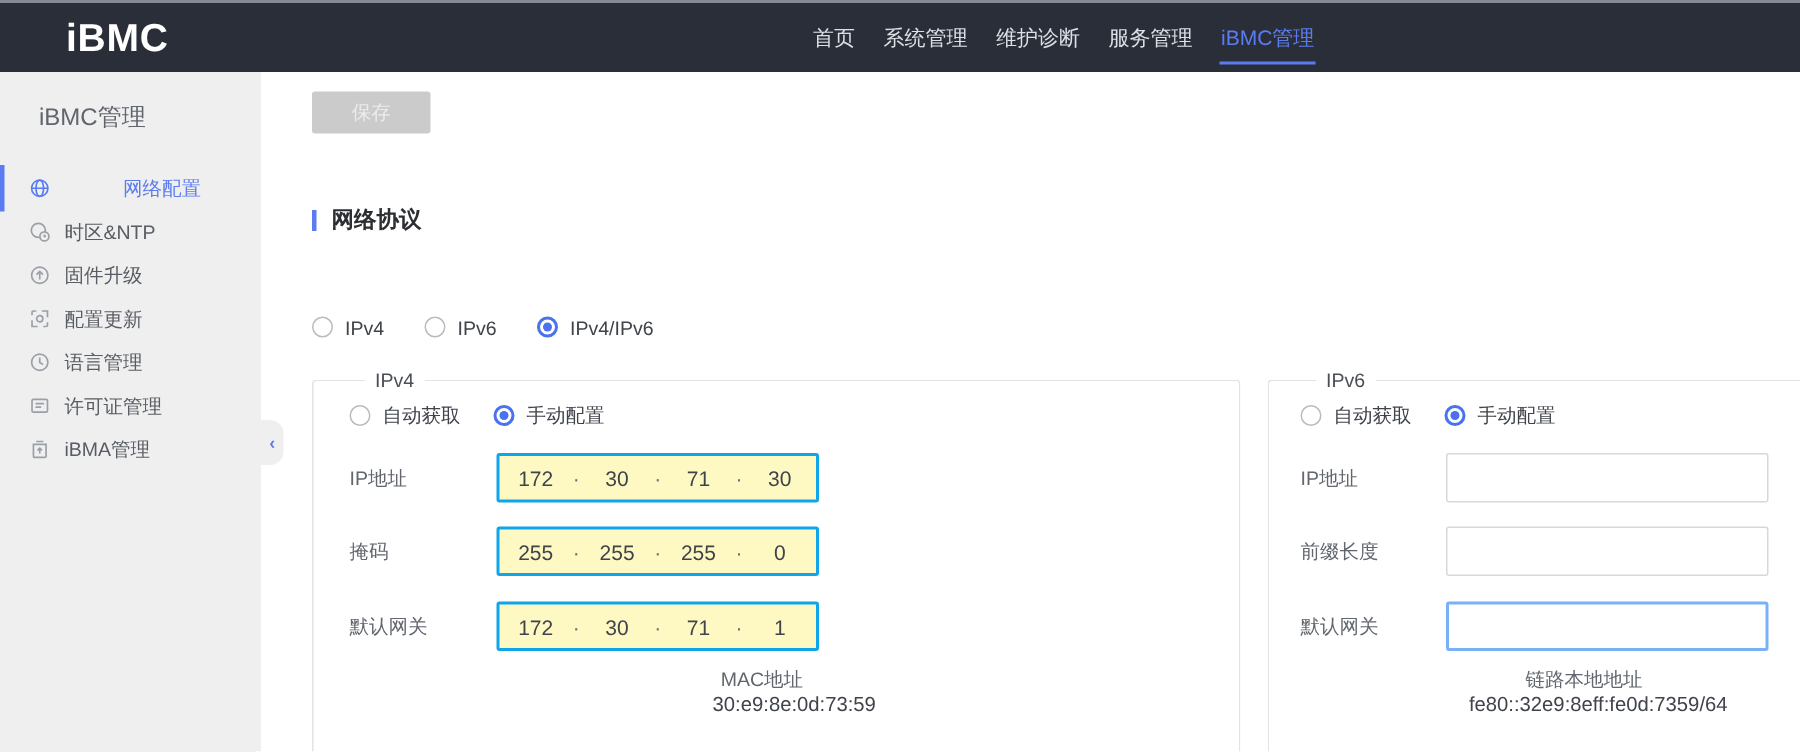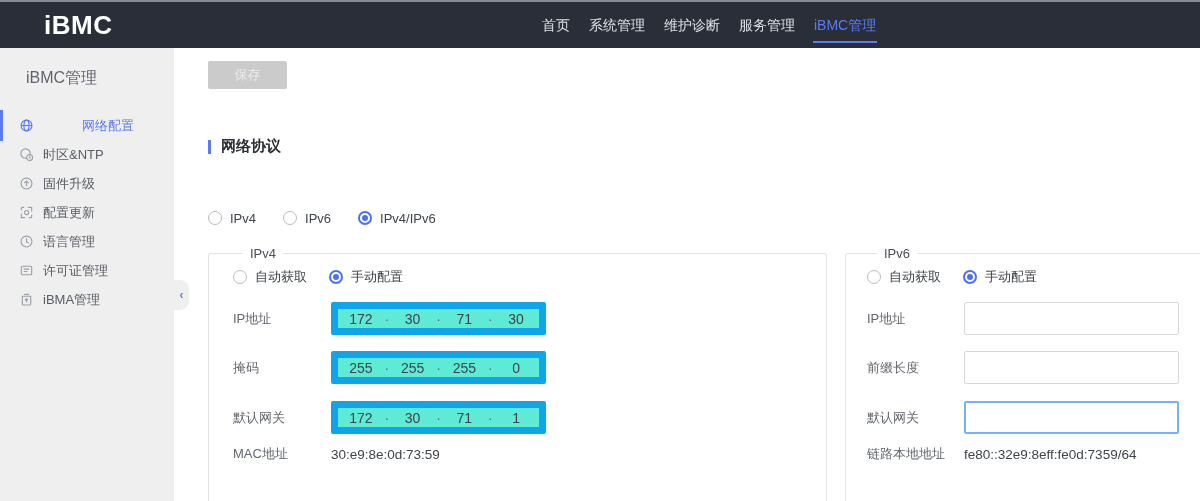--- a/index.html
+++ b/index.html
@@ -60,27 +60,27 @@
   fieldset { border:1px solid #e3e3e4; border-bottom:none; border-radius:3px 3px 0 0;
              height:270px; flex-shrink:0; }
   fieldset legend { margin-left:10px; padding:0 7px; font-size:13px; color:#4a4e55; }
   fieldset.fs-ipv4 { width:619px; padding-left:24px; }
   fieldset.fs-ipv6 { width:420px; padding-left:21px; }
 
   .mode-row { margin-top:7px; display:flex; gap:22px; align-items:flex-start; height:16px; }
   .form-row { display:flex; align-items:center; margin-top:16px; }
   .form-row.gw { margin-top:17px; }
   .form-row.first { margin-top:18px; }
-  .form-row.static { margin-top:10px; height:20px; }
+  .form-row.static { margin-top:10px; height:20px;flex-direction:column; }
   .form-label { width:98px; font-size:13px; color:#62666e; flex-shrink:0; }
   .fs-ipv6 .form-label { width:97px; }
   .form-value { font-size:13.5px; color:#3f434a; }
 
-  .ip-box { width:215px; height:33px; border:7px solid #0ea5e9; border-radius:2px;
-            display:flex; align-items:center; background:#5eead4; }
+  .ip-box { width:215px; height:33px; border:2px solid #0ea5e9; border-radius:2px;
+            display:flex; align-items:center; background:#fef9c3; }
   .ip-seg { flex:1; text-align:center; font-size:14px; color:#3f434a; }
   .ip-dot { width:6px; text-align:center; font-size:14px; color:#6a6e75; }
 
   .text-input { width:215px; height:33px; border:1px solid #d6d8dc; border-radius:2px;
                 padding:0 8px; font-size:14px; color:#3f434a; background:#fff; outline:none;
                 font-family:inherit; }
   .text-input.focused { border:2px solid #79b1f7; }
 </style>
 </head>
 <body>

